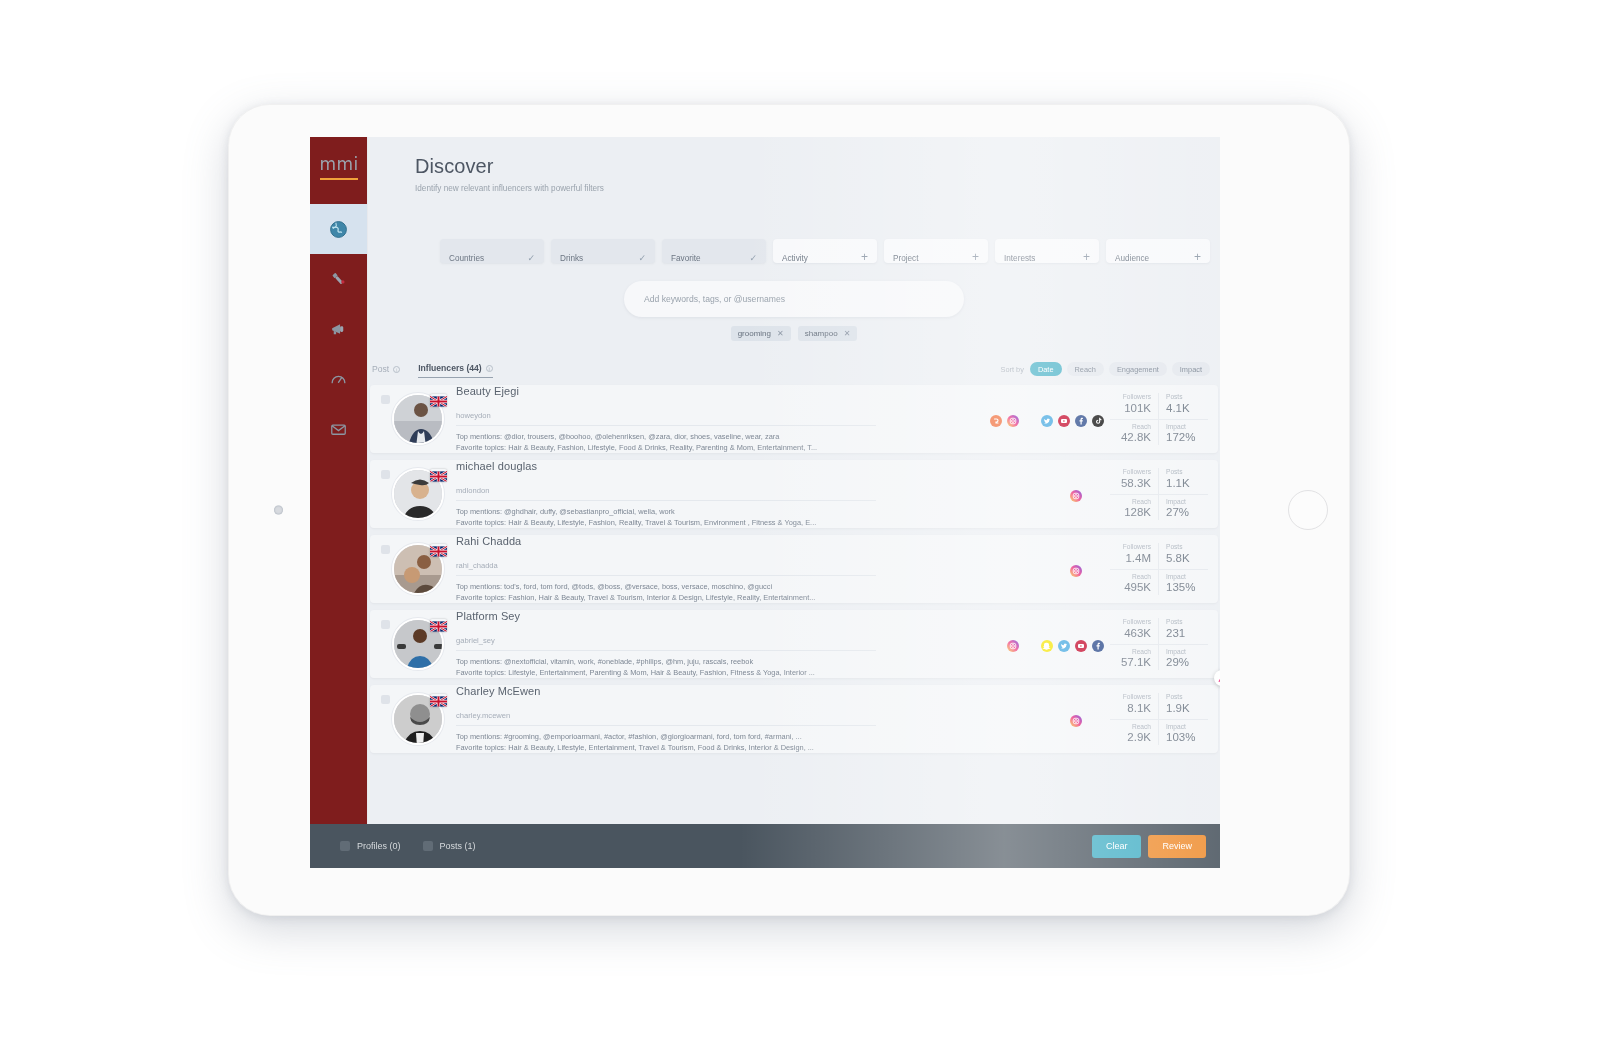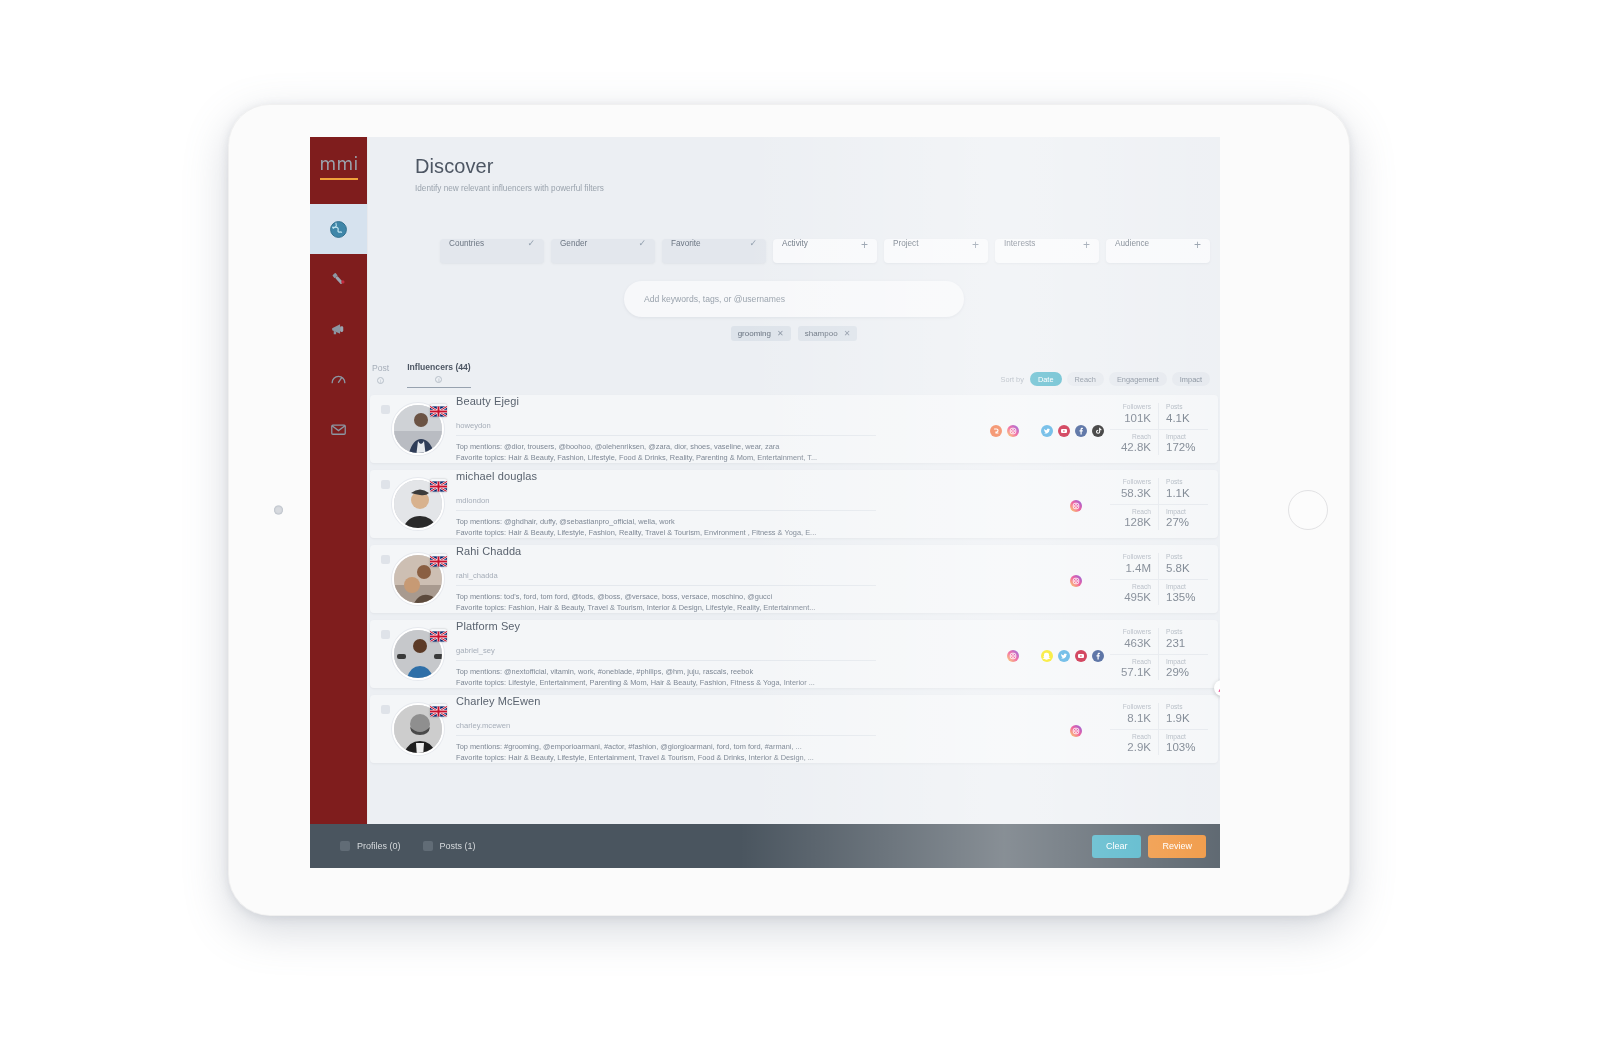--- a/index.html
+++ b/index.html
@@ -78,21 +78,21 @@
   }
   .page-sub { margin-top: 6px; font-size: 8.2px; color: #9aa3ad; }
 
   
   .filters {
     margin: 46px 0 0 0; padding-left: 72px;
     display: flex; gap: 7px; align-items: center;
   }
   .filter {
     height: 24px; border-radius: 4px;
-    display: flex; align-items: flex-start; justify-content: space-between;
+    display: flex; align-items: flex-end; justify-content: space-between;
     padding: 0 9px; font-size: 8.2px; color: #6c7683;
     min-width: 104px; cursor: pointer;
     box-shadow: 0 1px 2px rgba(120,130,145,.10);
   }
   .filter.dim { background: #e3e7ed; }
   .filter.light { background: #f8f9fb; }
   .filter .chev { color: #93a0ae; font-size: 9px; line-height: 1; }
   .filter .plus { color: #8d98a6; font-size: 12px; line-height: 1; font-weight: 300; }
 
   
@@ -111,21 +111,21 @@
     padding: 0 7px; font-size: 8px; color: #67717e; cursor: pointer;
   }
   .tag .x { color: #8b96a4; font-size: 8px; }
 
   
   .tabs-row {
     margin-top: 21px; padding: 0 10px 0 2px;
     display: flex; align-items: flex-end; justify-content: space-between;
   }
   .tabs { display: flex; align-items: flex-end; gap: 18px; padding-left: 2px; }
-  .tab { font-size: 8.6px; color: #a6aeb9; display: flex; align-items: center; gap: 4px; cursor: pointer; padding-bottom: 4px; flex-direction: column; }
+  .tab { font-size: 8.6px; color: #a6aeb9; display: flex; align-items: center; gap: 4px; cursor: pointer; padding-bottom: 4px; }
   .tab.active { color: #4d5663; font-weight: 600; border-bottom: 1.4px solid #97a2af; }
   .i-circle {
     width: 7px; height: 7px; border-radius: 50%; border: .8px solid #b7bfc9;
     font-size: 5px; line-height: 6px; text-align: center; color: #b7bfc9;
   }
   .sorts { display: flex; align-items: center; gap: 5px; padding-bottom: 2px; }
   .sort-label { font-size: 7.4px; color: #a6aeb9; margin-right: 1px; }
   .pill {
     height: 14px; padding: 0 8px; border-radius: 7px;
     background: #e3e7ed; color: #7b8694; font-size: 7.4px;
@@ -293,21 +293,21 @@
           <div class="page-title">Discover</div>
           <div class="page-sub">Identify new relevant influencers with powerful filters</div>
         </div>
 
         <div class="filters">
           <div class="filter dim">
             <span>Countries</span>
             <span class="chev">✓</span>
           </div>
           <div class="filter dim">
-            <span>Gender</span>
+            <span>Drinks</span>
             <span class="chev">✓</span>
           </div>
           <div class="filter dim">
             <span>Favorite</span>
             <span class="chev">✓</span>
           </div>
           <div class="filter light">
             <span>Activity</span>
             <span class="plus">+</span>
           </div>

